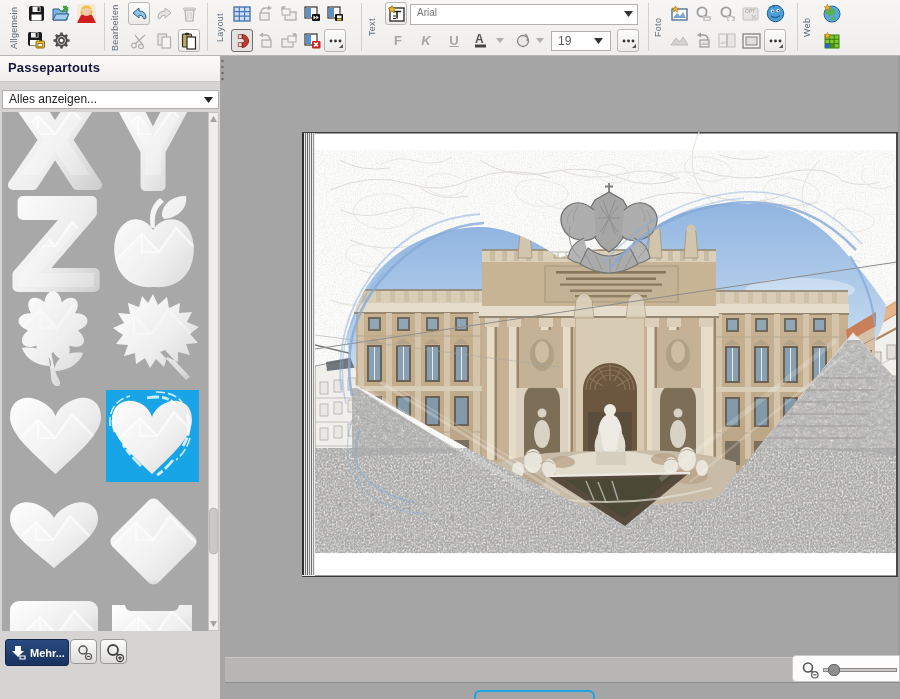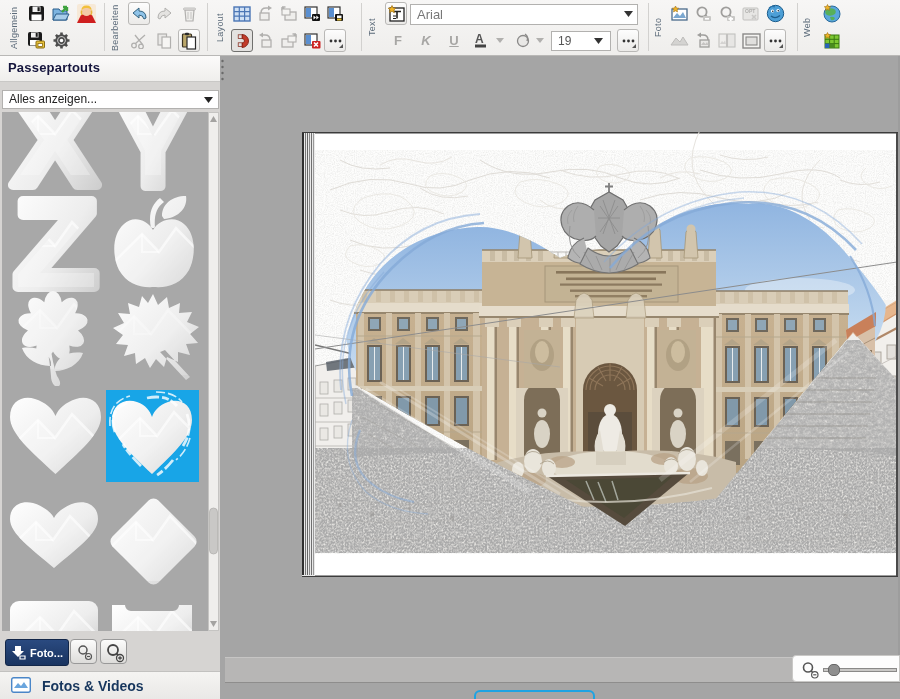--- a/index.html
+++ b/index.html
@@ -206,21 +206,21 @@
 
 <div class="tbtn en row1" style="left:385px;">
       <svg width="19" height="18" viewBox="0 0 19 18">
         <rect x="3" y="3" width="14" height="13" fill="#fff" stroke="#222" stroke-width="1.3"></rect>
         <path d="M6 6.5h8M10 6.5v7" stroke="#222" stroke-width="1.6"></path>
         <path d="M6 11h3M6 13.5h3" stroke="#222" stroke-width="1.1"></path>
         <path d="M5 0.5l1.2 2.4 2.6.3-1.9 1.8.5 2.6L5 6.3 2.6 7.6l.5-2.6L1.2 3.2l2.6-.3z" fill="#f0b429" stroke="#a07112" stroke-width="0.7"></path>
       </svg>
     </div>
 <div class="combo" style="left:410px;top:4px;width:226px;height:19px;">
-      <span style="position:absolute;left:6px;top:2px;font-size:13px;color:#777;">Arial</span>
+      <span style="position:absolute;left:6px;top:2px;font-size:10px;color:#777;">Arial</span>
 <svg style="position:absolute;right:4px;top:6px;" width="9" height="6">
         <path d="M0 0h9L4.5 6z" fill="#333"></path>
       </svg>
     </div>
 <div class="tbtn row2" style="left:387px;">
       <span style="color:#a7a6a4;font-weight:bold;font-size:13px;">F</span>
     </div>
 <div class="tbtn row2" style="left:415px;">
       <span style="color:#a7a6a4;font-weight:bold;font-style:italic;font-size:13px;">K</span>
     </div>
@@ -482,44 +482,37 @@
       <path d="M1,9 L4.5,3 L8,9 Z" fill="#a4a3a1"></path>
       <path d="M1,508 L4.5,514 L8,508 Z" fill="#a4a3a1"></path>
       <rect x="0.5" y="395" width="8" height="46" rx="4" fill="#c9c8c6" stroke="#b2b1af" stroke-width="0.8"></rect>
     </svg>
   </div>
   <div class="abs" id="mehr">
     <svg style="position:absolute;left:5px;top:5px;" width="15" height="15" viewBox="0 0 15 15">
         <path d="M4 1h6v5h3l-6 6-6-6h3z" fill="#fff"></path>
         <path d="M9 11h5v3h-5z" fill="none" stroke="#fff" stroke-width="1.2"></path>
       </svg>
-    <span style="margin-left:24px;">Foto...</span>
+    <span style="margin-left:24px;">Mehr...</span>
     </div>
   <div class="abs zbtn" style="left:70px;">
       <svg style="position:absolute;left:5px;top:4px;" width="17" height="17" viewBox="0 0 17 17">
         <circle cx="7" cy="6" r="4" fill="none" stroke="#555" stroke-width="1.5"></circle>
         <path d="M10 9l3 3" stroke="#555" stroke-width="1.5"></path>
         <circle cx="12.5" cy="12.5" r="3" fill="#e8e7e5" stroke="#555" stroke-width="1.2"></circle>
         <path d="M11 12.5h3" stroke="#555" stroke-width="1.2"></path>
       </svg>
     </div>
   <div class="abs zbtn" style="left:100px;">
       <svg style="position:absolute;left:4px;top:3px;" width="20" height="20" viewBox="0 0 20 20">
         <circle cx="8" cy="7" r="5" fill="none" stroke="#444" stroke-width="1.8"></circle>
         <path d="M11.5 10.5l3.5 3.5" stroke="#444" stroke-width="1.8"></path>
         <circle cx="15" cy="15" r="3.5" fill="#e8e7e5" stroke="#444" stroke-width="1.3"></circle>
         <path d="M13.2 15h3.6M15 13.2v3.6" stroke="#444" stroke-width="1.3"></path>
       </svg>
-    </div>
-  <div class="abs" id="foot">
-    <svg style="position:absolute;left:11px;top:5px;" width="20" height="16" viewBox="0 0 20 16">
-        <rect x="0.7" y="0.7" width="18.6" height="14.6" rx="2" fill="#fff" stroke="#4a86c8" stroke-width="1.4"></rect>
-        <path d="M3 11l4-5 3 3 3-4 4 6z" fill="#6aa5dd"></path>
-      </svg>
-    <b>Fotos &amp; Videos</b>
     </div>
 </div>
 
 <div class="abs" id="canvas"></div>
 
 <div class="abs" style="left:302px;top:132px;width:13px;height:445px;background:#e9e9e9;border-top:1.5px solid #3c3c3c;border-bottom:1.5px solid #3c3c3c;box-sizing:border-box;">
 <div class="abs" style="left:0;top:0;width:2px;height:442px;background:#2e2e2e;"></div>
 <div class="abs" style="left:3px;top:0;width:1px;height:442px;background:#777;"></div>
 <div class="abs" style="left:5px;top:0;width:1px;height:442px;background:#666;"></div>
 <div class="abs" style="left:7px;top:0;width:1px;height:442px;background:#888;"></div>

